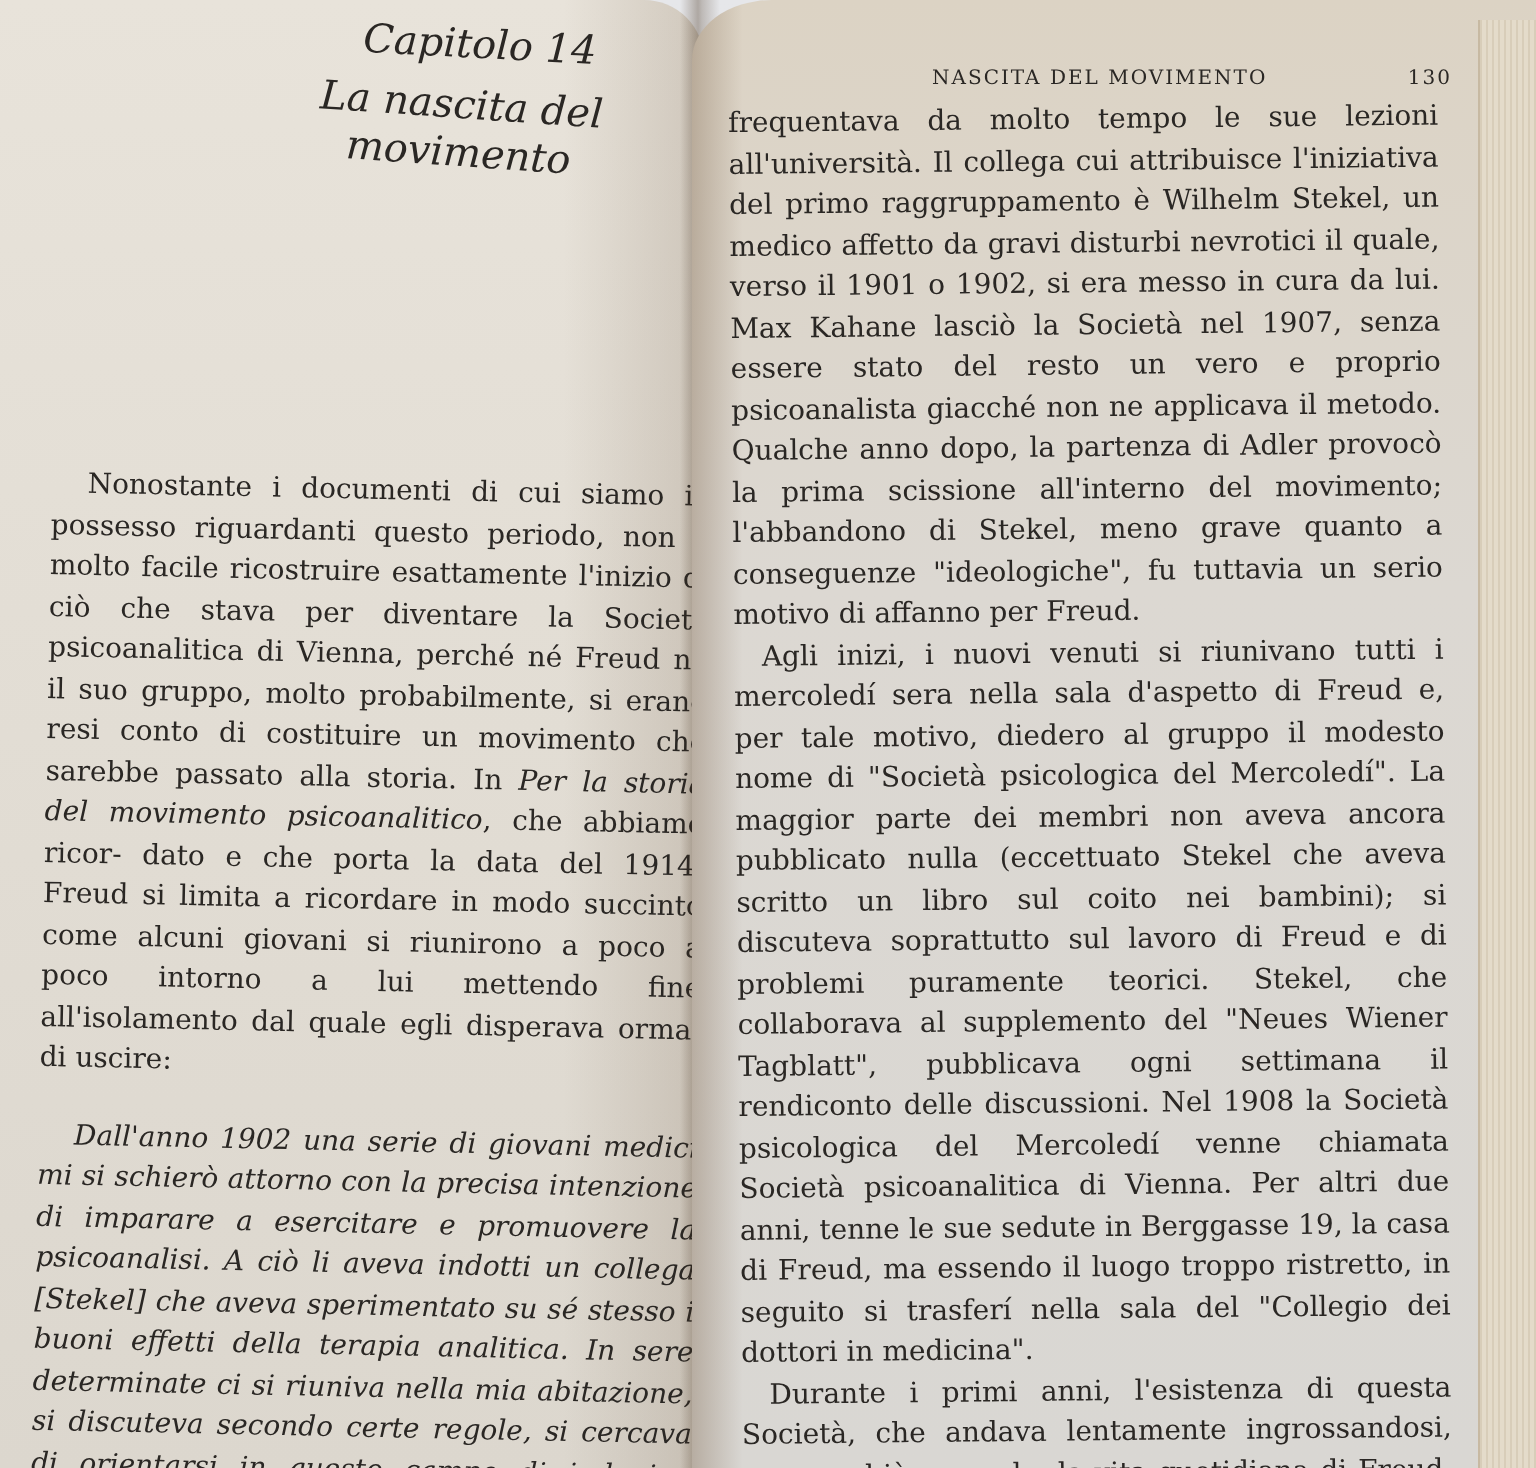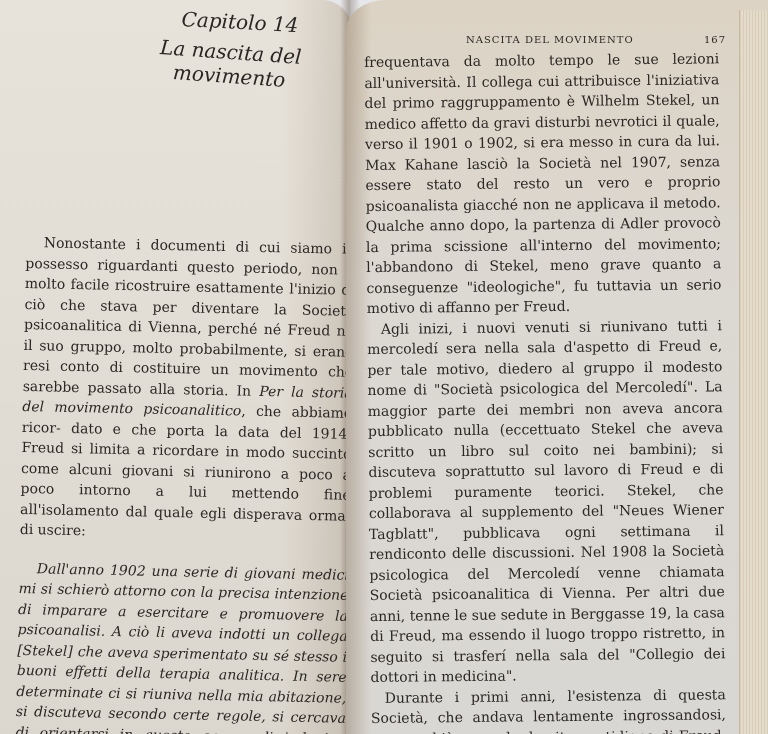--- a/index.html
+++ b/index.html
@@ -84,21 +84,21 @@
 
     </div>
   </div>
 
   <div class="gutter"></div>
 
   <div class="page page-right">
     <div class="page-edge"></div>
     <div class="running-head">
       <span class="running-title">NASCITA DEL MOVIMENTO</span>
-      <span>167</span>
+      <span>130</span>
     </div>
     <div class="text-block right-body">
       <p>frequentava da molto tempo le sue lezioni all'università. Il collega cui attribuisce l'iniziativa del primo raggruppamento è Wilhelm Stekel, un medico affetto da gravi disturbi nevrotici il quale, verso il 1901 o 1902, si era messo in cura da lui. Max Kahane lasciò la Società nel 1907, senza essere stato del resto un vero e proprio psicoanalista giacché non ne applicava il metodo. Qualche anno dopo, la partenza di Adler provocò la prima scissione all'interno del movimento; l'abbandono di Stekel, meno grave quanto a conseguenze "ideologiche", fu tuttavia un serio motivo di affanno per Freud.</p>
       <p class="indent">Agli inizi, i nuovi venuti si riunivano tutti i mercoledí sera nella sala d'aspetto di Freud e, per tale motivo, diedero al gruppo il modesto nome di "Società psicologica del Mercoledí". La maggior parte dei membri non aveva ancora pubblicato nulla (eccettuato Stekel che aveva scritto un libro sul coito nei bambini); si discuteva soprattutto sul lavoro di Freud e di problemi puramente teorici. Stekel, che collaborava al supplemento del "Neues Wiener Tagblatt", pubblicava ogni settimana il rendiconto delle discussioni. Nel 1908 la Società psicologica del Mercoledí venne chiamata Società psicoanalitica di Vienna. Per altri due anni, tenne le sue sedute in Berggasse 19, la casa di Freud, ma essendo il luogo troppo ristretto, in seguito si trasferí nella sala del "Collegio dei dottori in medicina".</p>
       <p class="indent">Durante i primi anni, l'esistenza di questa Società, che andava lentamente ingrossandosi, non cambiò gran che la vita quotidiana di Freud, il quale per le sue esigenze di lavoro era necessariamente molto metodico. Intensamente occupato dalla cura dei malati e della composizione dei suoi numerosi lavori, Freud viveva nel modo piú semplice, nell'ambito della famiglia e della stretta cerchia dei suoi vecchi amici, per la maggior parte medici conosciuti in gioventú. Le sue distrazioni non erano numerose, ma egli teneva molto ad esse e non le sacrificava mai completamente, anche quando dovette difendere la sua vita privata contro le noie della celebrità. Una passeggiata quotidiana, della quale approfittava per rinnovare la sua provvista di sigari, una partita a carte ogni sabato sera con i suoi amici, il professor Königstein e il dottor Rie e, in seguito, con i propri figli, quando questi raggiunsero l'età adatta. Ogni tanto il teatro dell'Opera, ma raramente, e soprattutto la ricerca di oggetti archeologici, di cui aveva da qualche tempo iniziato la collezione, e questa era la distrazione alla quale teneva piú di ogni altra.</p>
 
     </div>
   </div>
 
 </div>

